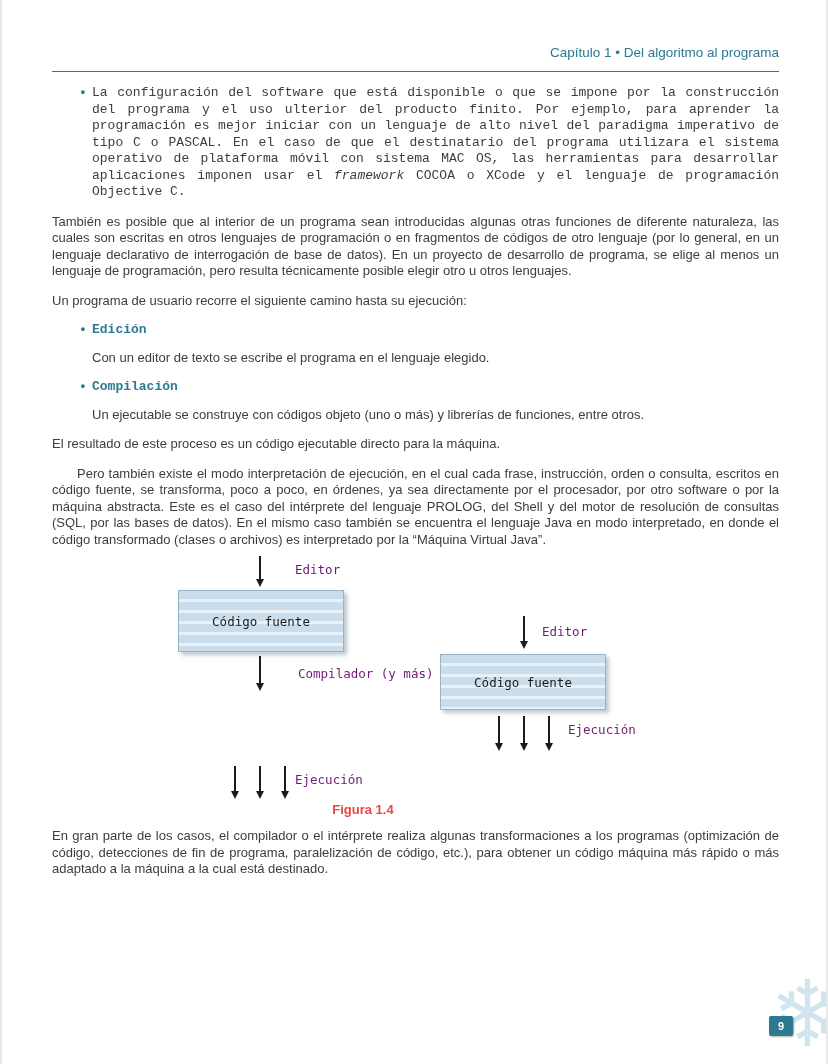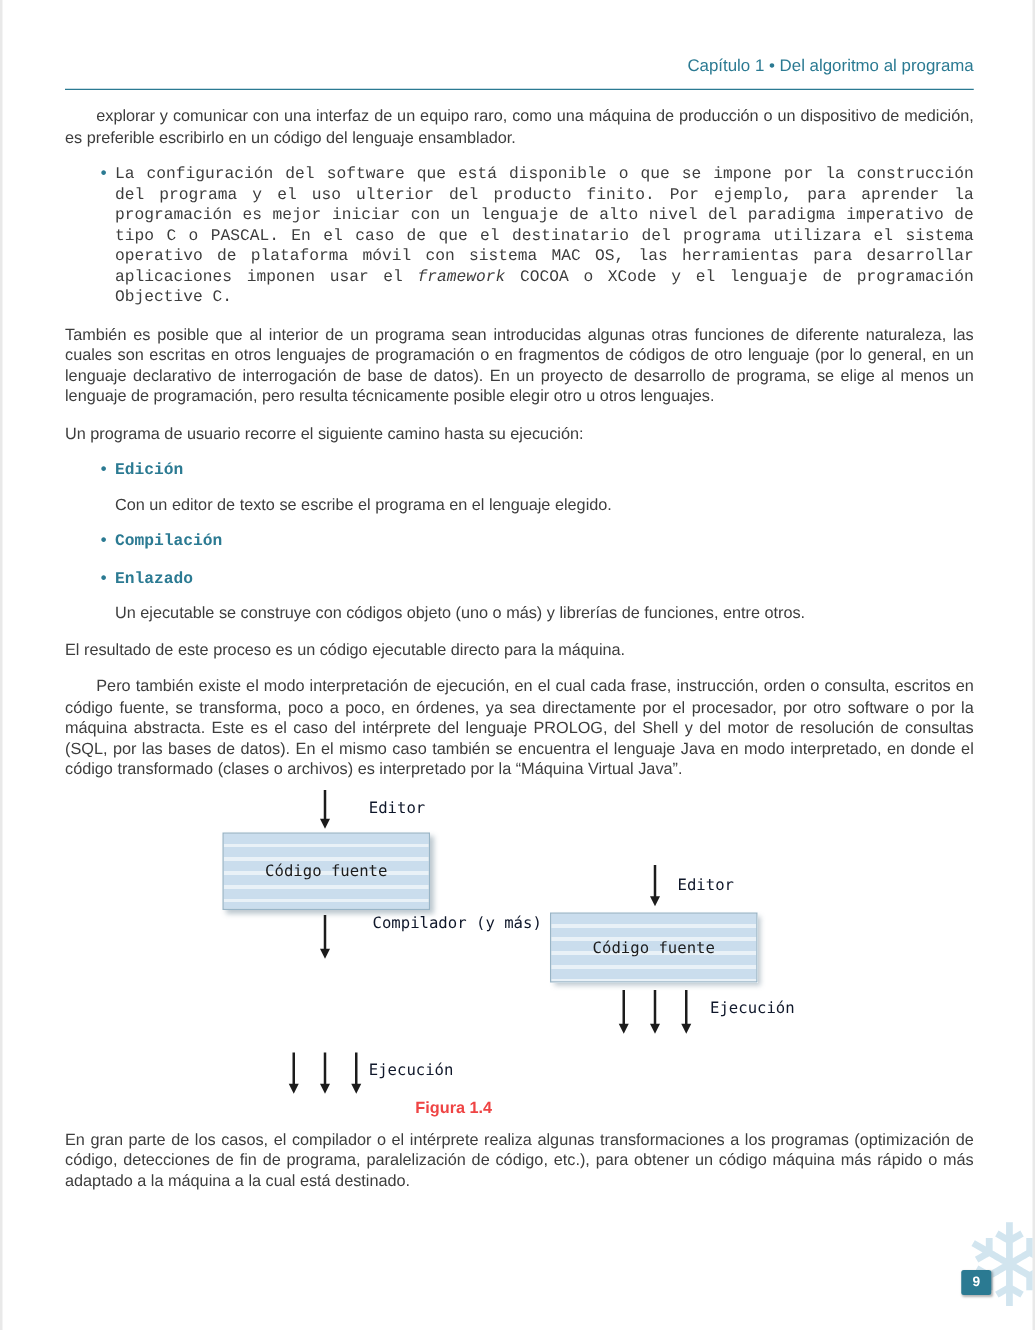--- a/index.html
+++ b/index.html
@@ -49,21 +49,21 @@
     background:repeating-linear-gradient(180deg, #cadded 0px, #cadded 8px, #e9f1f7 8px, #e9f1f7 11px);
     border:1px solid #98b4c6;
     box-shadow:3px 3px 4px rgba(110,135,150,0.45);
     display:flex; align-items:center; justify-content:center;
     font-family:"DejaVu Sans Mono", monospace; font-size:12.5px; color:#1c1c1c;
     white-space:nowrap;
     text-align:center;
   }
   .fig-label {
     position:absolute; font-family:"DejaVu Sans Mono", monospace;
-    font-size:12.5px; color:#0f172a; white-space:nowrap;
+    font-size:12.5px; color:#701a75; white-space:nowrap;
   }
   .fig-caption {
     position:absolute; left:126px; top:248px; width:370px; text-align:center;
     font-size:13px; font-weight:bold; color:#ef4444;
   }
 
   
   .corner-decor {
     position:absolute; right:-20px; top:968px; z-index:0;
     font-size:92px; line-height:1; color:#c7dfec; opacity:0.8;
@@ -81,54 +81,50 @@
 </head>
 <body>
 
 <div class="page">
   <div class="content">
 
     <div class="page-header">
       <span>Capítulo 1 • Del algoritmo al programa</span>
     </div>
 
-    <p class="para indent">explorar y comunicar con una interfaz de un equipo raro, como una máquina de producción o un dispositivo de medición, es preferible escribirlo en un código del lenguaje ensamblador.</p>
 
     <div class="bullet-item"><span>La configuración del software que está disponible o que se impone por la construcción del programa y el uso ulterior del producto finito. Por ejemplo, para aprender la programación es mejor iniciar con un lenguaje de alto nivel del paradigma imperativo de tipo C o PASCAL. En el caso de que el destinatario del programa utilizara el sistema operativo de plataforma móvil con sistema MAC OS, las herramientas para desarrollar aplicaciones imponen usar el </span><em>framework</em><span> COCOA o XCode y el lenguaje de programación Objective C.</span></div>
 
     <p class="para">También es posible que al interior de un programa sean introducidas algunas otras funciones de diferente naturaleza, las cuales son escritas en otros lenguajes de programación o en fragmentos de códigos de otro lenguaje (por lo general, en un lenguaje declarativo de interrogación de base de datos). En un proyecto de desarrollo de programa, se elige al menos un lenguaje de programación, pero resulta técnicamente posible elegir otro u otros lenguajes.</p>
 
 
     <p class="para">Un programa de usuario recorre el siguiente camino hasta su ejecución:</p>
 
     <div class="bullet-item">
       <span class="item-label">Edición</span>
     </div>
     <p class="sub-para">Con un editor de texto se escribe el programa en el lenguaje elegido.</p>
 
     <div class="bullet-item">
       <span class="item-label">Compilación</span>
     </div>
 
-    <div class="bullet-item">
-      <span class="item-label">Enlazado</span>
-    </div>
     <p class="sub-para">Un ejecutable se construye con códigos objeto (uno o más) y librerías de funciones, entre otros.</p>
 
     <p class="para">El resultado de este proceso es un código ejecutable directo para la máquina.</p>
 
     <p class="para indent">Pero también existe el modo interpretación de ejecución, en el cual cada frase, instrucción, orden o consulta, escritos en código fuente, se transforma, poco a poco, en órdenes, ya sea directamente por el procesador, por otro software o por la máquina abstracta. Este es el caso del intérprete del lenguaje PROLOG, del Shell y del motor de resolución de consultas (SQL, por las bases de datos). En el mismo caso también se encuentra el lenguaje Java en modo interpretado, en donde el código transformado (clases o archivos) es interpretado por la “Máquina Virtual Java”.</p>
 
     <div class="figure">
 
       <div class="arrow" style="left:207px;top:2px;height:24px"></div>
       <div class="fig-label" style="left:243px;top:8px">Editor</div>
       <div class="fig-box" style="left:126px;top:36px;width:166px;height:62px">Código fuente</div>
       <div class="arrow" style="left:207px;top:102px;height:28px"></div>
-      <div class="fig-label" style="left:246px;top:100px">Compilador (y más)</div>
+      <div class="fig-label" style="left:246px;top:112px">Compilador (y más)</div>
       <div class="arrow" style="left:182px;top:212px;height:26px"></div>
       <div class="arrow" style="left:207px;top:212px;height:26px"></div>
       <div class="arrow" style="left:232px;top:212px;height:26px"></div>
       <div class="fig-label" style="left:243px;top:218px">Ejecución</div>
 
       <div class="arrow" style="left:471px;top:62px;height:26px"></div>
       <div class="fig-label" style="left:490px;top:70px">Editor</div>
       <div class="fig-box" style="left:388px;top:100px;width:166px;height:56px">Código fuente</div>
       <div class="arrow" style="left:446px;top:162px;height:28px"></div>
       <div class="arrow" style="left:471px;top:162px;height:28px"></div>

